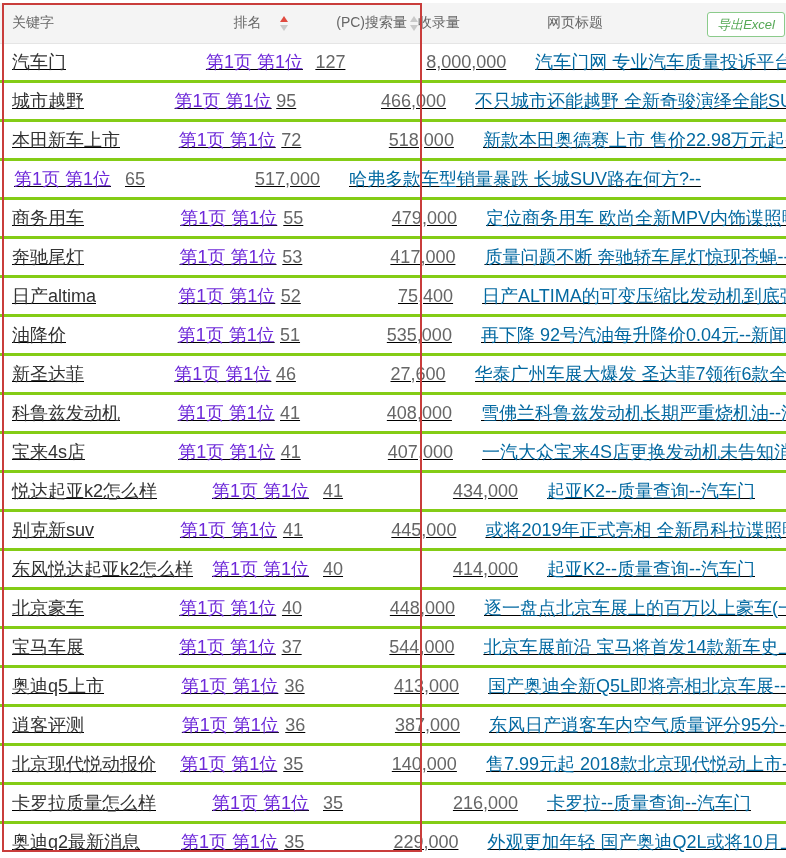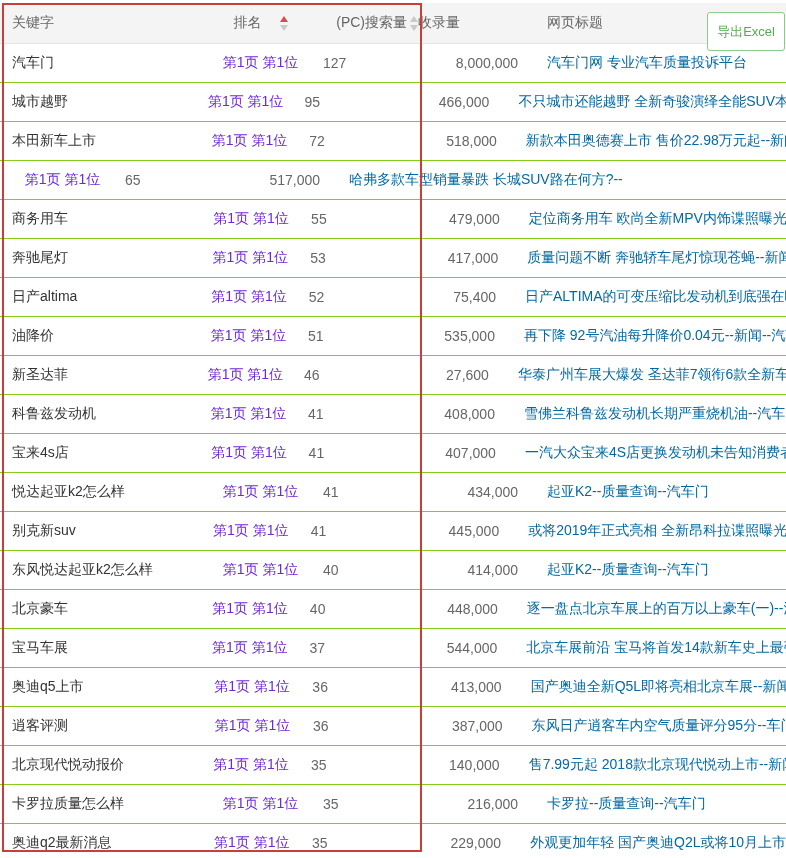--- a/index.html
+++ b/index.html
@@ -8,22 +8,22 @@
 
   .table-wrap { position: absolute; left: 0; top: 3px; width: 786px; overflow: hidden; }
 
   .header-row {
     display: flex; align-items: center; height: 41px;
     background: #f4f4f4; color: #666; font-size: 14px;
     border-bottom: 1px solid #e5e5e5; position: relative;
   }
   .data-row {
     display: flex; align-items: center; height: 39px;
-    background: #fff; border-bottom: 1px solid #84cc16;
-    font-size: 14px; white-space: nowrap;
+    background: #fff; border-bottom: 3px solid #84cc16;
+    font-size: 18px; white-space: nowrap; text-decoration: underline;
   }
 
   .cell-keyword { width: 198px; padding-left: 12px; color: #333; overflow: hidden; }
   .cell-rank    { width: 125px; text-align: center; }
   .cell-volume  { width: 95px;  text-align: left; padding-right: 28px; color: #666; }
   .cell-indexed { width: 100px; text-align: right; color: #666; }
   .cell-title   { flex: 1 1 auto; margin-left: 29px; color: #0369a1; overflow: hidden; white-space: nowrap; }
 
   .h-keyword { width: 198px; padding-left: 12px; }
   .h-rank    { width: 125px; display: flex; align-items: center; justify-content: center; gap: 18px; }
@@ -34,23 +34,23 @@
   .rank-link { color: #6d28d9; text-decoration: none; cursor: pointer; }
 
   .sort-stack { display: inline-flex; flex-direction: column; align-items: center; }
   .tri { width: 0; height: 0; border-left: 4px solid transparent; border-right: 4px solid transparent; }
   .tri-up   { border-bottom: 6px solid #c9c9c9; }
   .tri-down { border-top: 6px solid #c9c9c9; margin-top: 3px; }
   .tri-up.active { border-bottom-color: #e04a3f; }
 
   .export-btn {
     position: absolute; right: 1px; top: 9px;
-    height: 39px; padding: 0 9px; line-height: 22px;
+    height: 25px; padding: 0 9px; line-height: 22px;
     background: #fff; border: 1px solid #8bcb8b; border-radius: 3px;
-    color: #55a855; font-size: 13px; cursor: pointer;
+    color: #55a855; font-size: 13px; cursor: pointer; font-style: italic;
   }
 
   .red-box {
     position: absolute; left: 2px; top: 3px;
     width: 420px; height: 849px;
     border: 2px solid #c93d3b;
     pointer-events: none; z-index: 10;
   }
 </style>
 </head>

